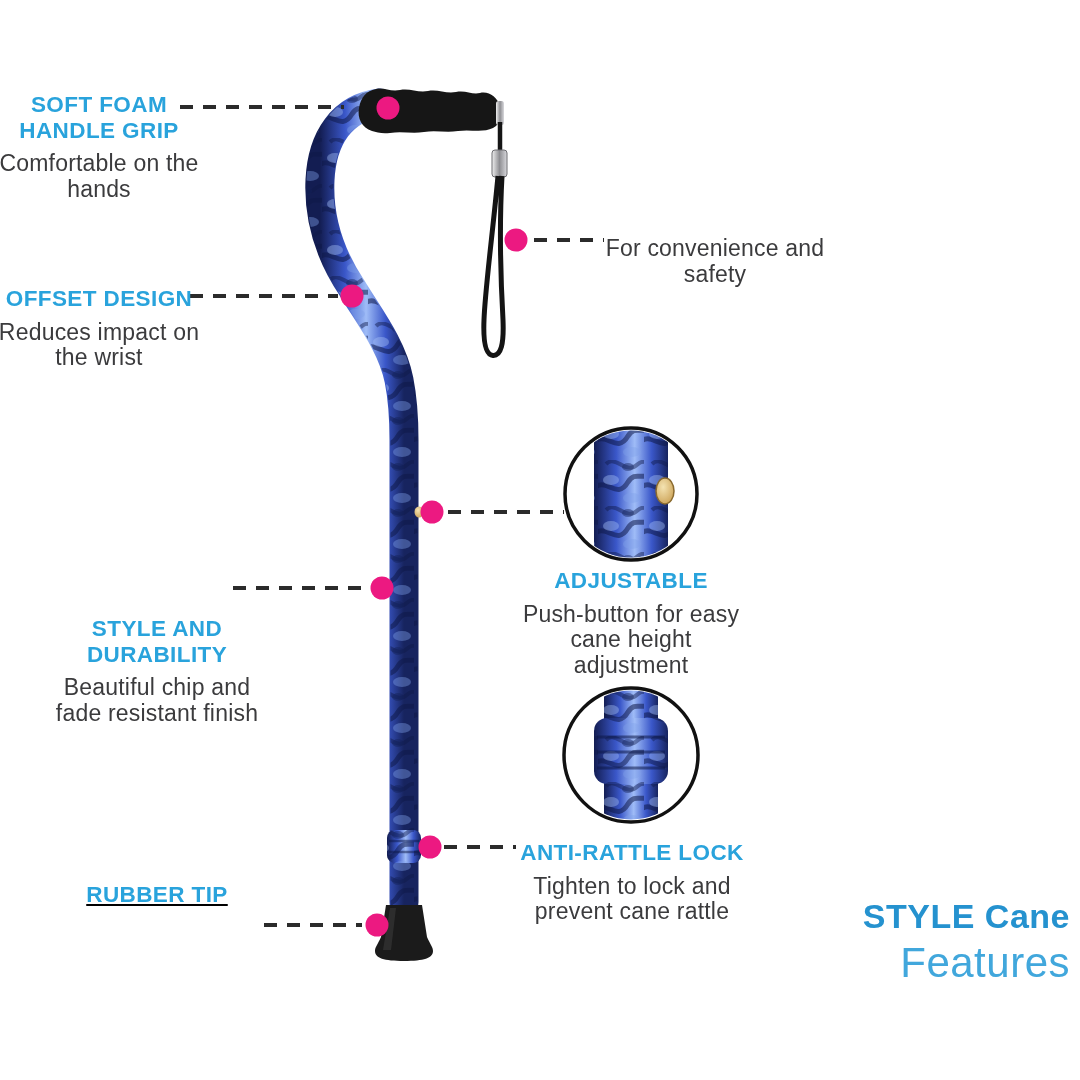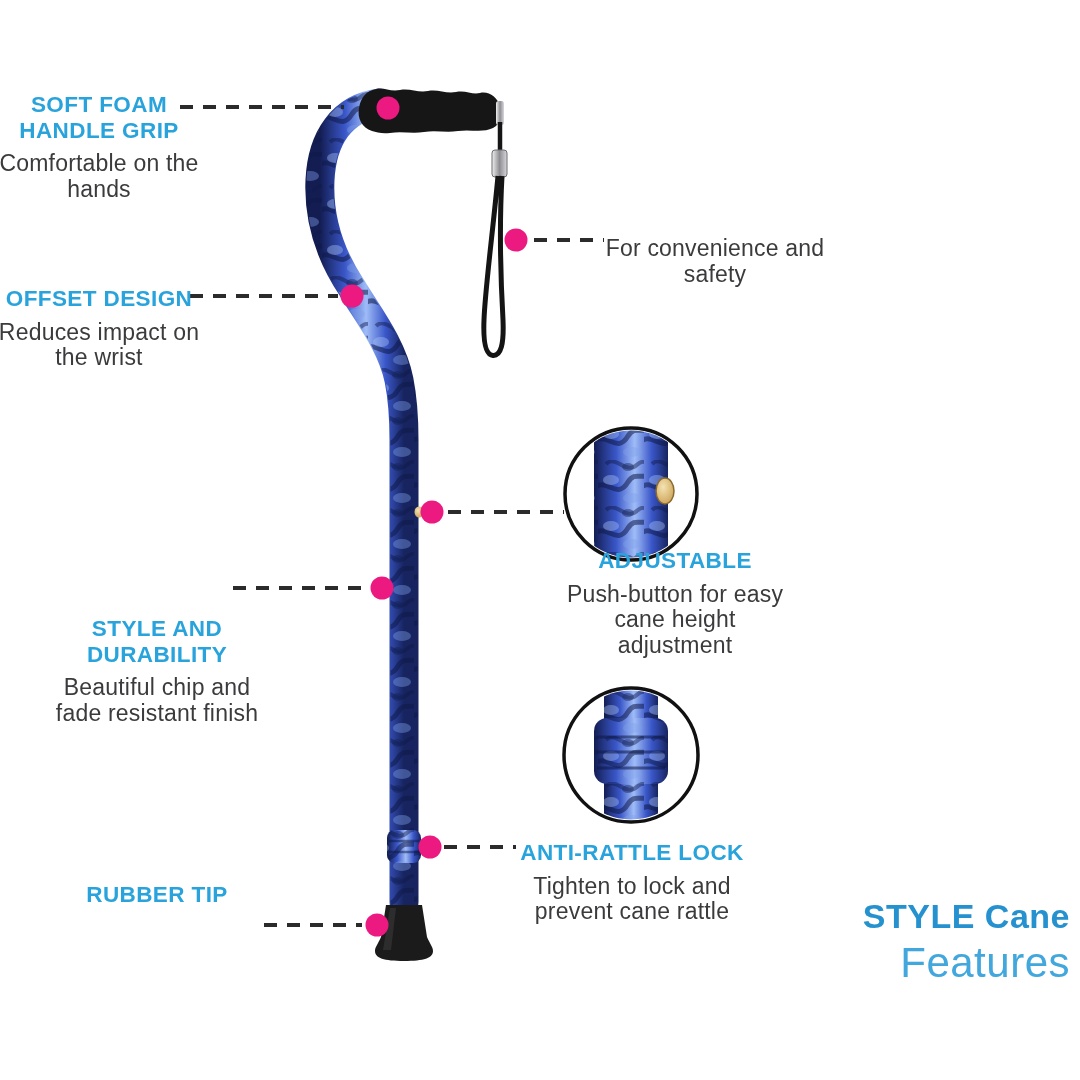--- a/index.html
+++ b/index.html
@@ -13,24 +13,24 @@
     color:#29A3DC;font-weight:bold;font-size:22.5px;line-height:1.14;
     letter-spacing:.4px;white-space:pre-line;
   }
   .feature .desc{
     color:#3B3B3D;font-size:23px;line-height:1.12;margin-top:8px;
     white-space:pre-line;letter-spacing:.2px;
   }
   .f-soft{left:-16px;top:92px;width:230px;}
   .f-strap{left:600px;top:228px;width:230px;}
   .f-offset{left:-16px;top:286px;width:230px;}
-  .f-adjust{left:516px;top:548px;width:230px;margin-left:44px;}
+  .f-adjust{left:516px;top:568px;width:230px;}
   .f-style{left:42px;top:604px;width:230px;margin-top:12px;}
   .f-rattle{left:500px;top:832px;width:264px;margin-top:8px;}
-  .f-tip{left:42px;top:882px;width:230px;}
+  .f-tip{left:42px;top:882px;width:230px;text-decoration:underline;}
   .brand{position:absolute;right:10px;top:899px;text-align:right;}
   .brand .product{color:#2592CF;font-weight:bold;font-size:34px;letter-spacing:.5px;line-height:1.05;}
   .brand .subtitle{color:#41A7DC;font-size:42px;font-weight:normal;line-height:1.0;margin-top:7px;letter-spacing:.5px;}
 </style>
 </head>
 <body>
 
 <div class="canvas">
 
   <svg class="art" viewBox="0 0 1080 1080" aria-hidden="true">

